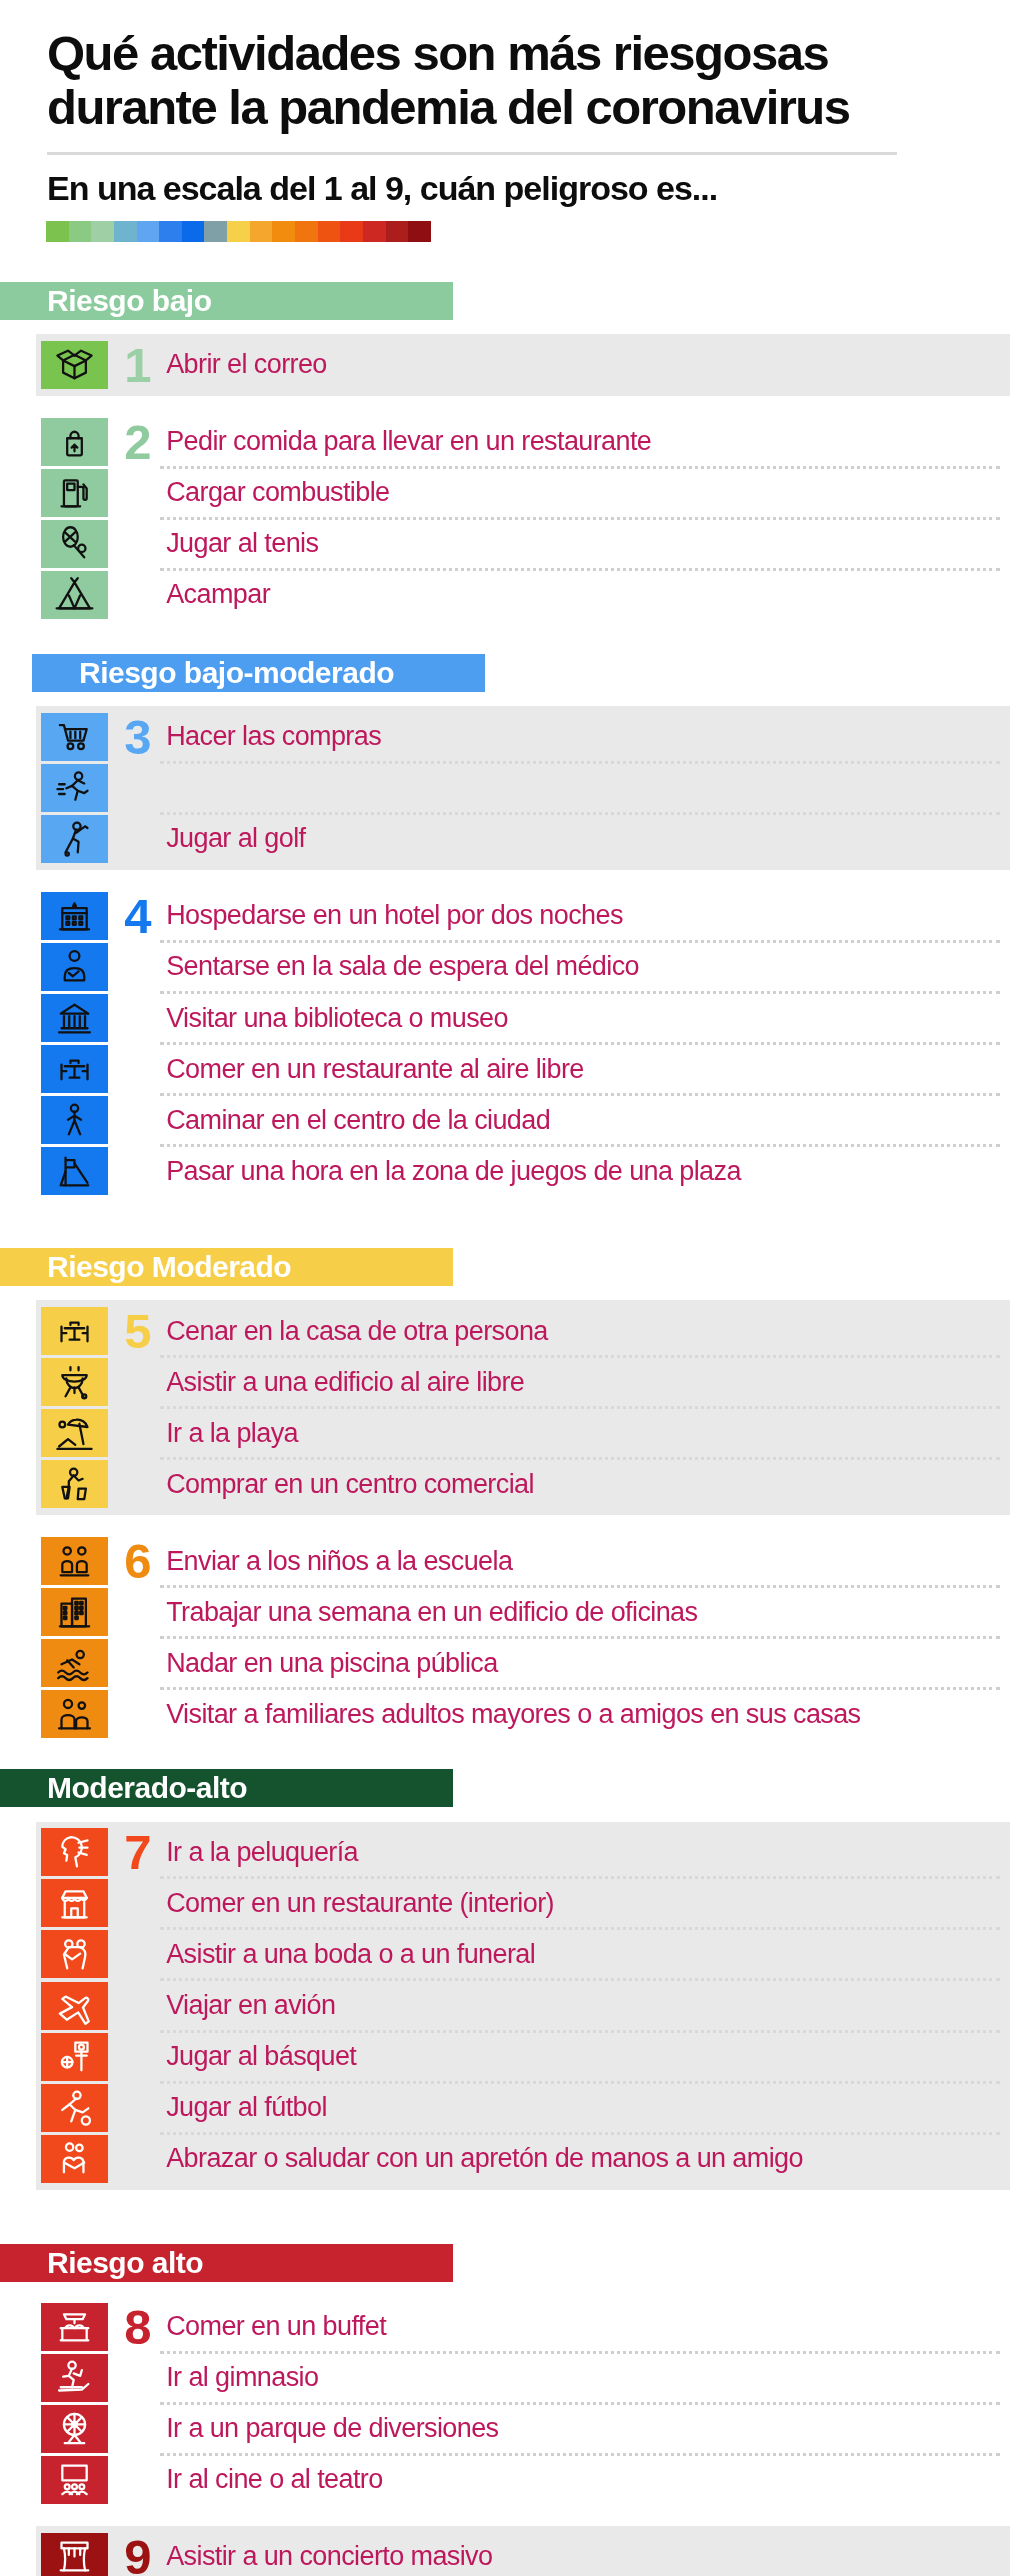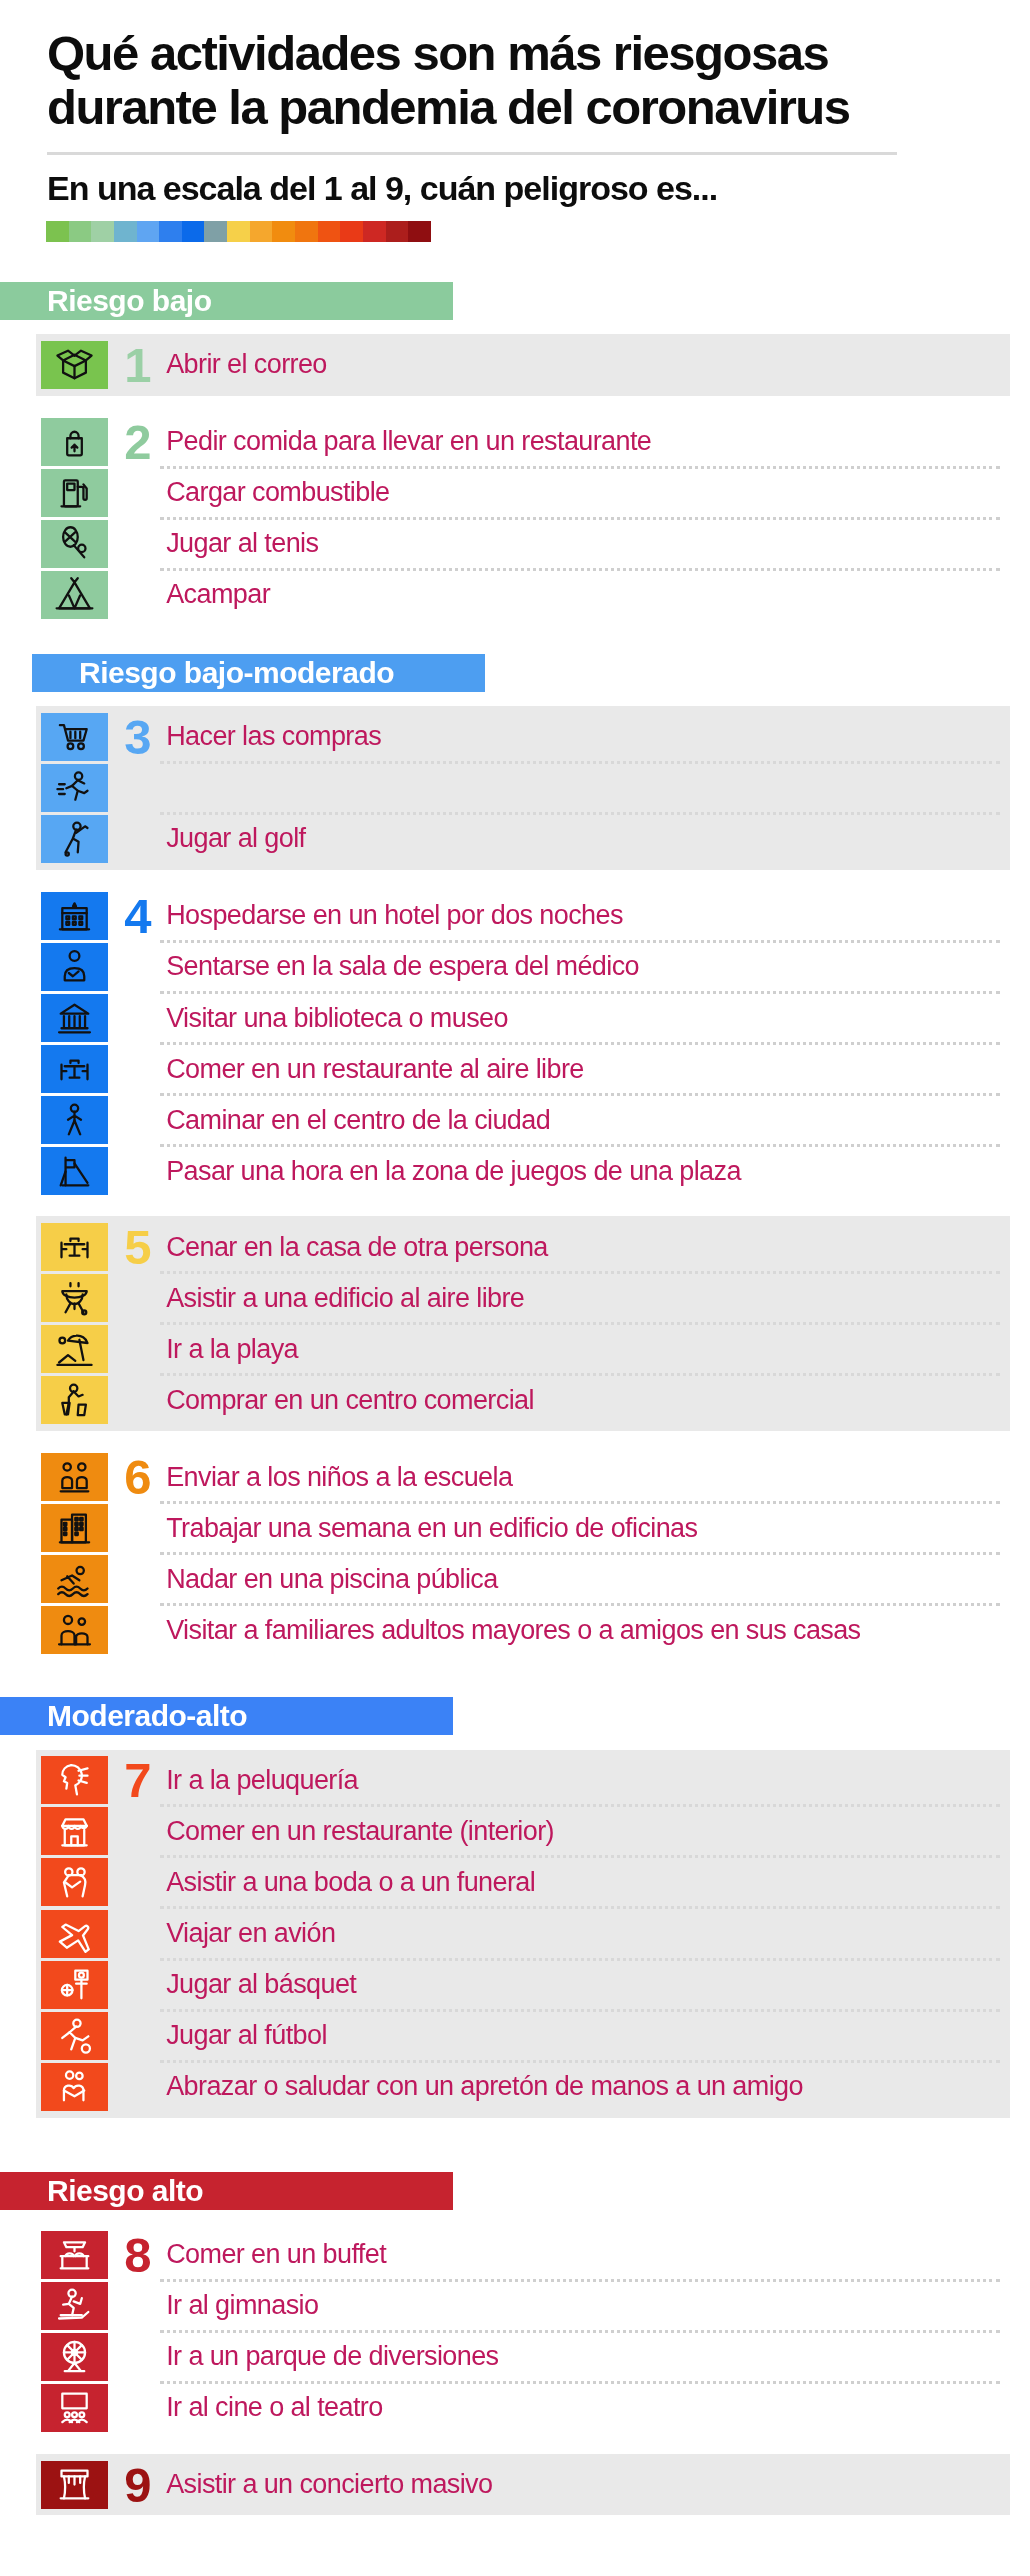--- a/index.html
+++ b/index.html
@@ -258,20 +258,23 @@
               <path d="M13 7v34M13 10h11v9H13"></path>
               <path d="M24 14l16 24"></path>
               <path d="M9 41h32"></path>
               <path d="M13 24l-6 17"></path>
             </svg>
           </div>
           <div class="numcol"></div>
           <div class="rowtext">Pasar una hora en la zona de juegos de una plaza</div>
         </div>
       </div>
+      <div class="section-header" style="background: rgb(246, 206, 72); margin-top: 46px;">
+        <span>Riesgo Moderado</span>
+      </div>
       <div class="group zebra" style="margin-top: 14.4px;">
         <div class="row">
           <div class="iconbox" style="background: rgb(246, 206, 72); color: rgb(17, 17, 17);">
             <svg viewBox="0 0 48 48" fill="none" stroke="#111111" stroke-width="2.8" stroke-linecap="round" stroke-linejoin="round">
               <path d="M12 20h24M24 20v14M18 34h12"></path>
               <path d="M8 18v18M8 26h6M40 18v18M40 26h-6"></path>
               <path d="M19 16v-3h10v3"></path>
             </svg>
           </div>
           <div class="numcol" style="color: rgb(246, 206, 72);">5</div>
@@ -376,21 +379,21 @@
               <circle cx="16" cy="11" r="5"></circle>
               <circle cx="33" cy="13" r="4"></circle>
               <path d="M8 41V30c0-7 16-7 16 0v11M26 41v-9c0-6 14-6 14 0v9"></path>
               <path d="M5 41h38"></path>
             </svg>
           </div>
           <div class="numcol"></div>
           <div class="rowtext">Visitar a familiares adultos mayores o a amigos en sus casas</div>
         </div>
       </div>
-      <div class="section-header" style="background: #3b82f6; margin-top: 36px;">
+      <div class="section-header" style="background: #14532d; margin-top: 24px;">
         <span>Moderado-alto</span>
       </div>
       <div class="group zebra" style="margin-top: 14.4px;">
         <div class="row">
           <div class="iconbox" style="background: rgb(242, 73, 28); color: rgb(255, 255, 255);">
             <svg viewBox="0 0 48 48" fill="none" stroke="#ffffff" stroke-width="2.8" stroke-linecap="round" stroke-linejoin="round">
               <path d="M20 5a13 13 0 0 1 5 25l2 11"></path>
               <path d="M20 5c-7 1-11 6-11 12l4 3-2 5 4 2-1 7"></path>
               <path d="M29 12l11-3M30 18h10M29 24l10 3"></path>
             </svg>

